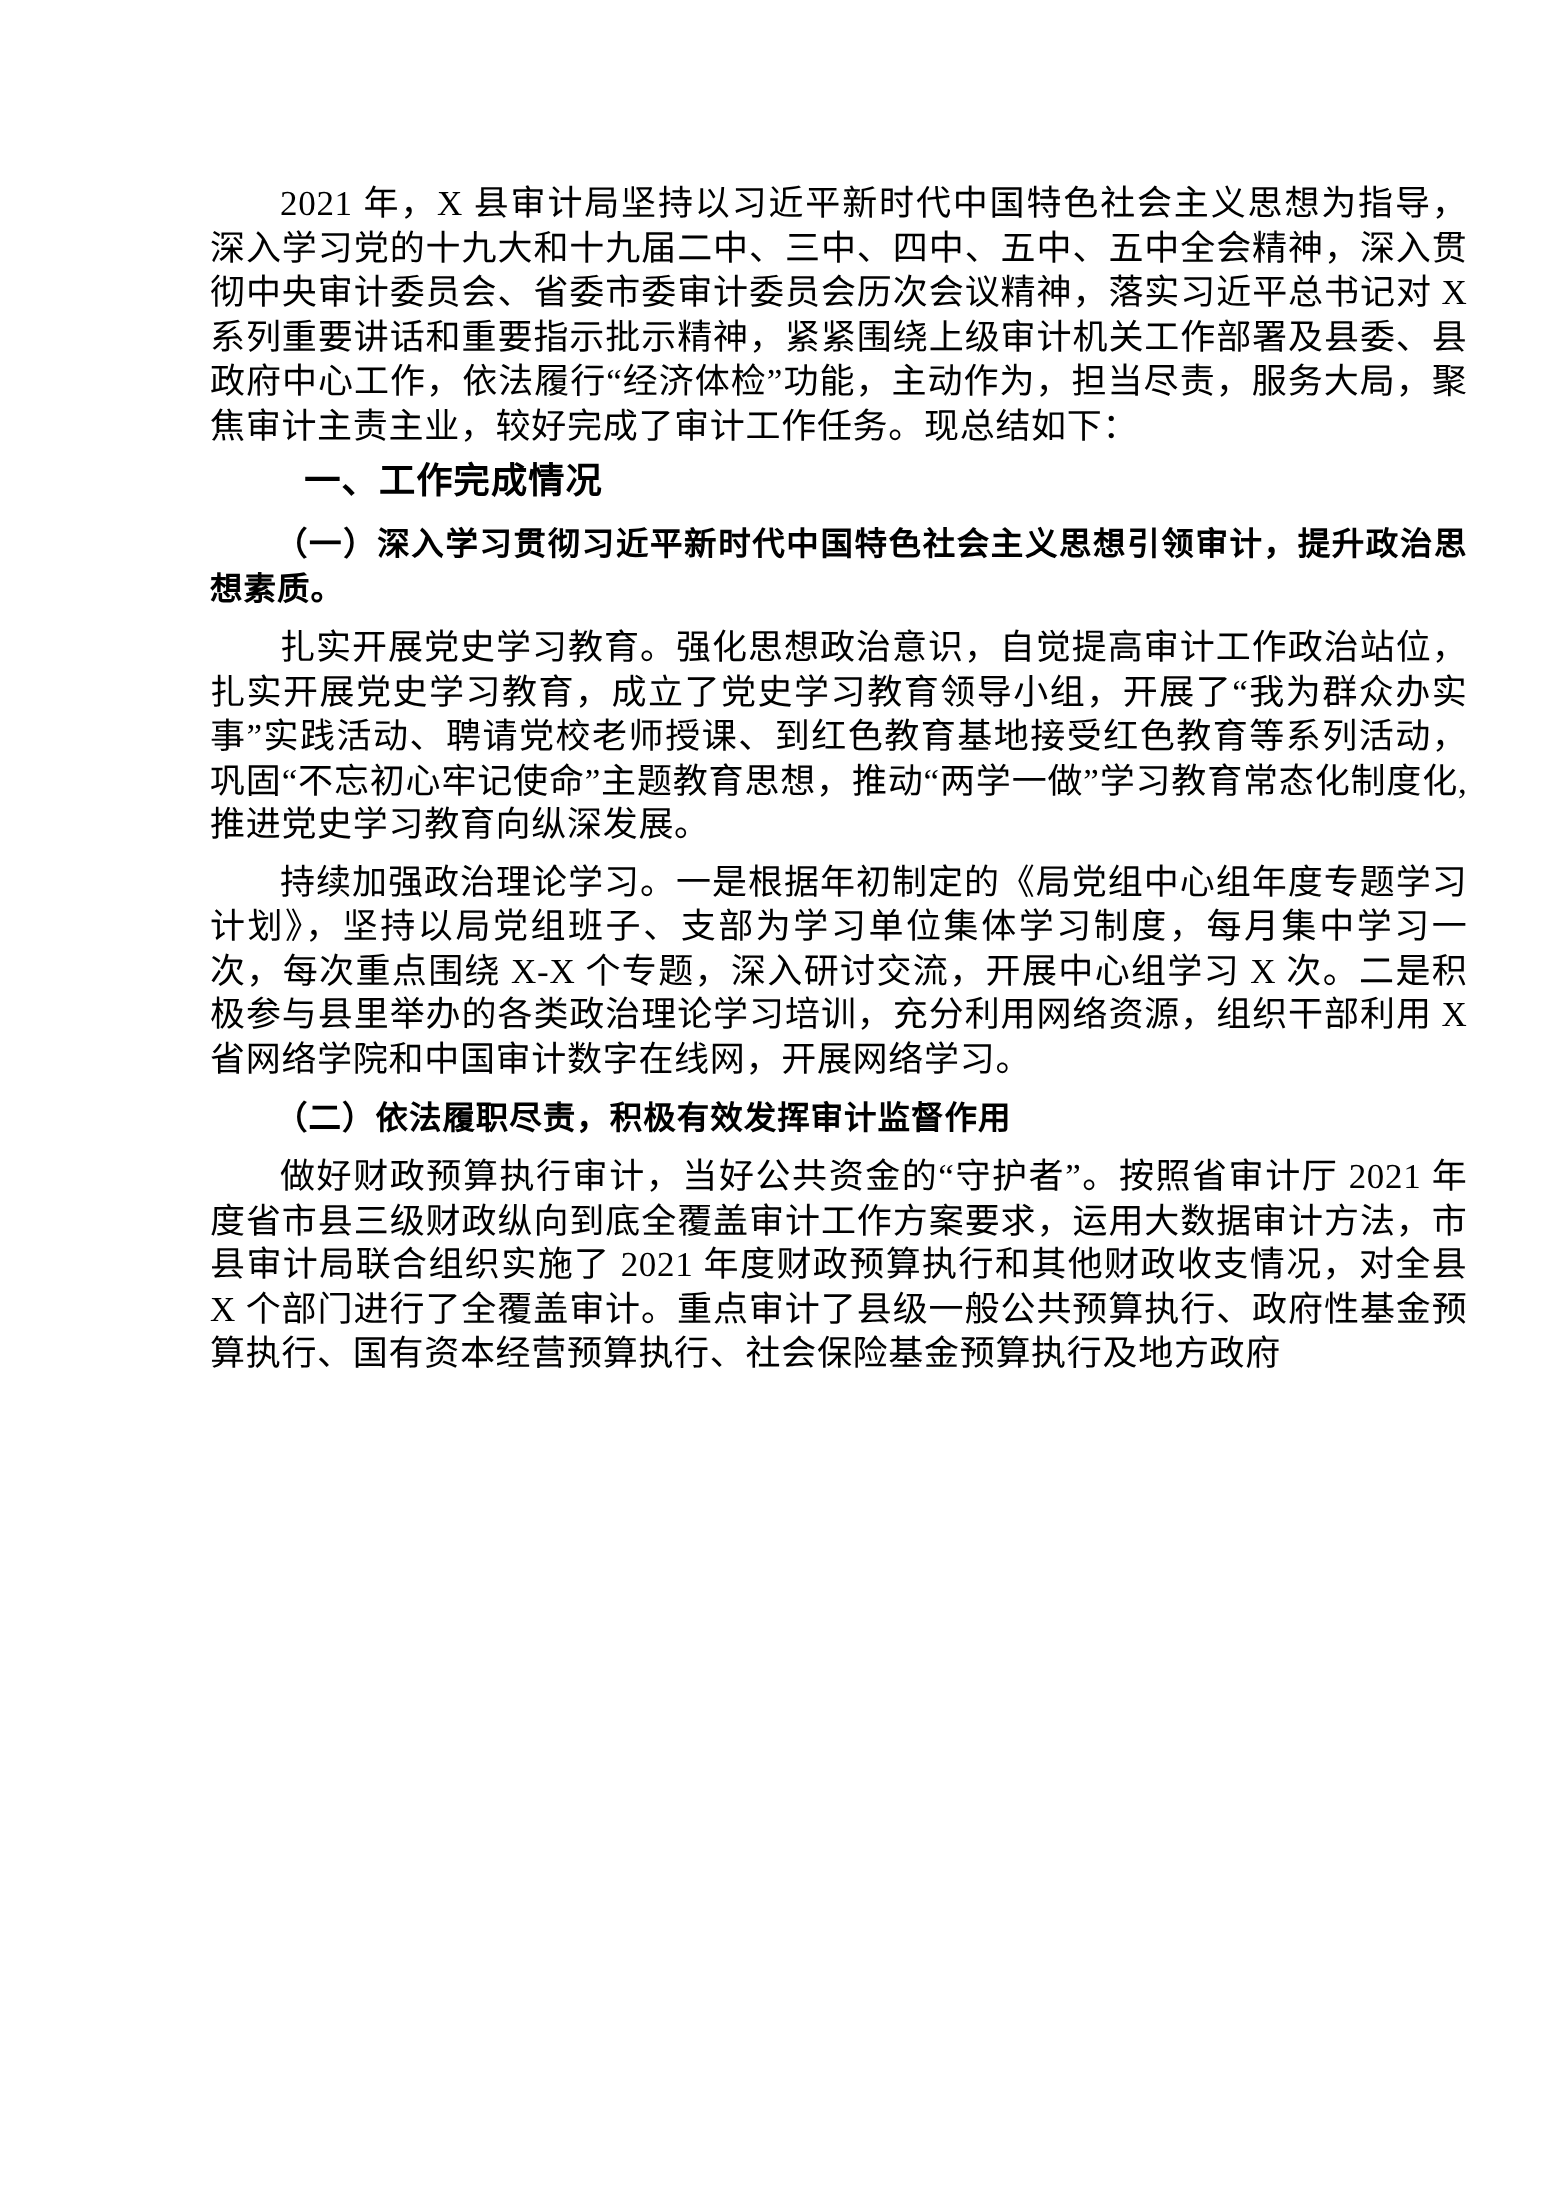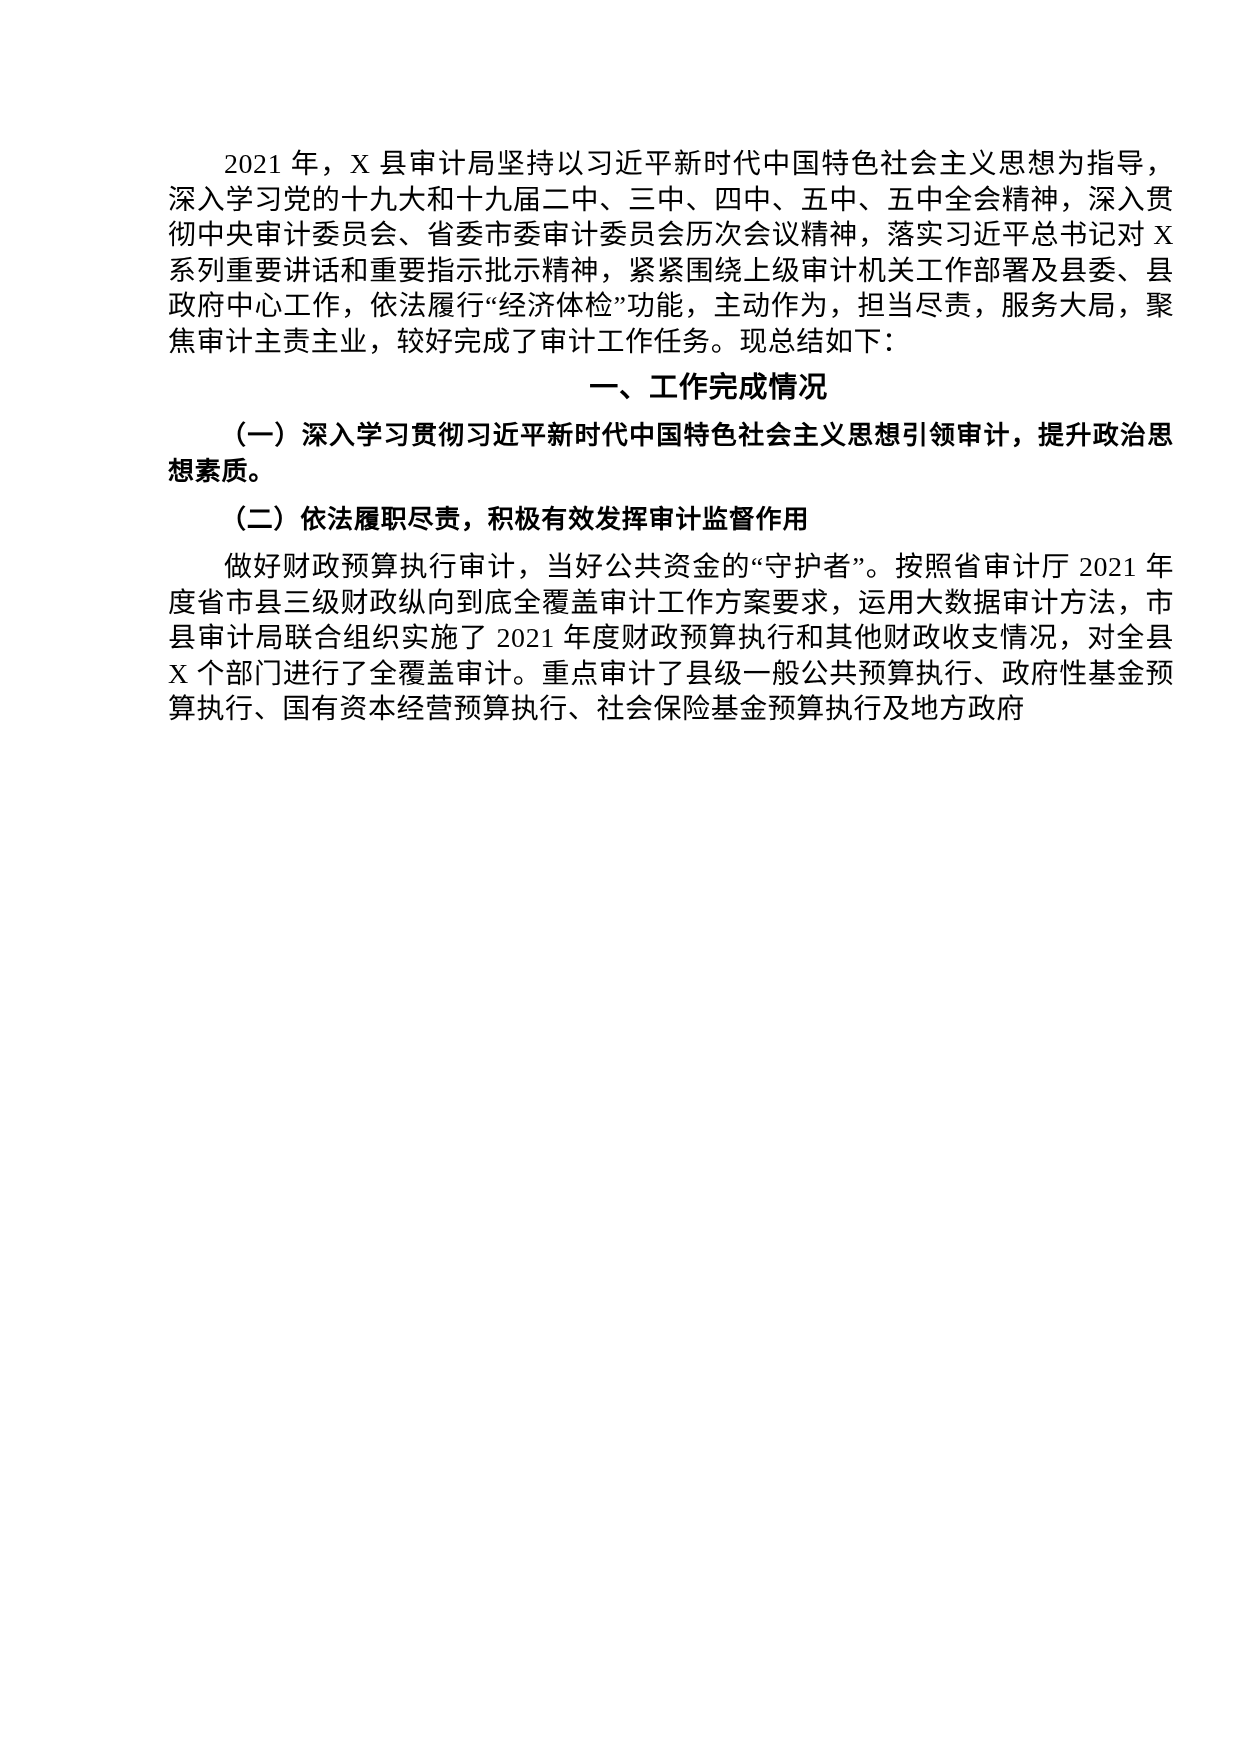--- a/index.html
+++ b/index.html
@@ -23,28 +23,27 @@
     font-size: 28px;
   }
   .para {
     margin: 0 0 10px 0;
     line-height: 35.5px;
     text-align: justify;
     text-indent: 2em;
     letter-spacing: 0.02em;
   }
   .heading-1 {
-    font-family: Liberation Sans, sans-serif;
+    font-family: Liberation Mono, monospace;
     font-weight: bold;
     font-size: 29px;
     line-height: 36px;
     margin: 10px 0 12px 0;
     text-indent: 2.6em;
     letter-spacing: 0.03em;
-    text-align: center;
   }
   .heading-2 {
     font-family: "Liberation Sans", "DejaVu Sans", sans-serif;
     font-weight: bold;
     font-size: 26px;
     line-height: 36px;
     margin: 8px 0 12px 0;
     text-align: justify;
     text-indent: 2em;
     letter-spacing: 0.03em;
@@ -54,20 +53,22 @@
 <body>
 
 <div class="page">
   <p class="para">2021 年，X 县审计局坚持以习近平新时代中国特色社会主义思想为指导，深入学习党的十九大和十九届二中、三中、四中、五中、五中全会精神，深入贯彻中央审计委员会、省委市委审计委员会历次会议精神，落实习近平总书记对 X 系列重要讲话和重要指示批示精神，紧紧围绕上级审计机关工作部署及县委、县政府中心工作，依法履行“经济体检”功能，主动作为，担当尽责，服务大局，聚焦审计主责主业，较好完成了审计工作任务。现总结如下：</p>
 
   <h2 class="heading-1">一、工作完成情况</h2>
 
   <h3 class="heading-2">（一）深入学习贯彻习近平新时代中国特色社会主义思想引领审计，提升政治思想素质。</h3>
 
 
+  <p class="para">扎实开展党史学习教育。强化思想政治意识，自觉提高审计工作政治站位，扎实开展党史学习教育，成立了党史学习教育领导小组，开展了“我为群众办实事”实践活动、聘请党校老师授课、到红色教育基地接受红色教育等系列活动，巩固“不忘初心牢记使命”主题教育思想，推动“两学一做”学习教育常态化制度化,推进党史学习教育向纵深发展。</p>
 
+  <p class="para">持续加强政治理论学习。一是根据年初制定的《局党组中心组年度专题学习计划》，坚持以局党组班子、支部为学习单位集体学习制度，每月集中学习一次，每次重点围绕 X-X 个专题，深入研讨交流，开展中心组学习 X 次。二是积极参与县里举办的各类政治理论学习培训，充分利用网络资源，组织干部利用 X 省网络学院和中国审计数字在线网，开展网络学习。</p>
 
 
   <h3 class="heading-2">（二）依法履职尽责，积极有效发挥审计监督作用</h3>
 
 
   <p class="para">做好财政预算执行审计，当好公共资金的“守护者”。按照省审计厅 2021 年度省市县三级财政纵向到底全覆盖审计工作方案要求，运用大数据审计方法，市县审计局联合组织实施了 2021 年度财政预算执行和其他财政收支情况，对全县 X 个部门进行了全覆盖审计。重点审计了县级一般公共预算执行、政府性基金预算执行、国有资本经营预算执行、社会保险基金预算执行及地方政府</p>
 </div>
 
 </body></html>

